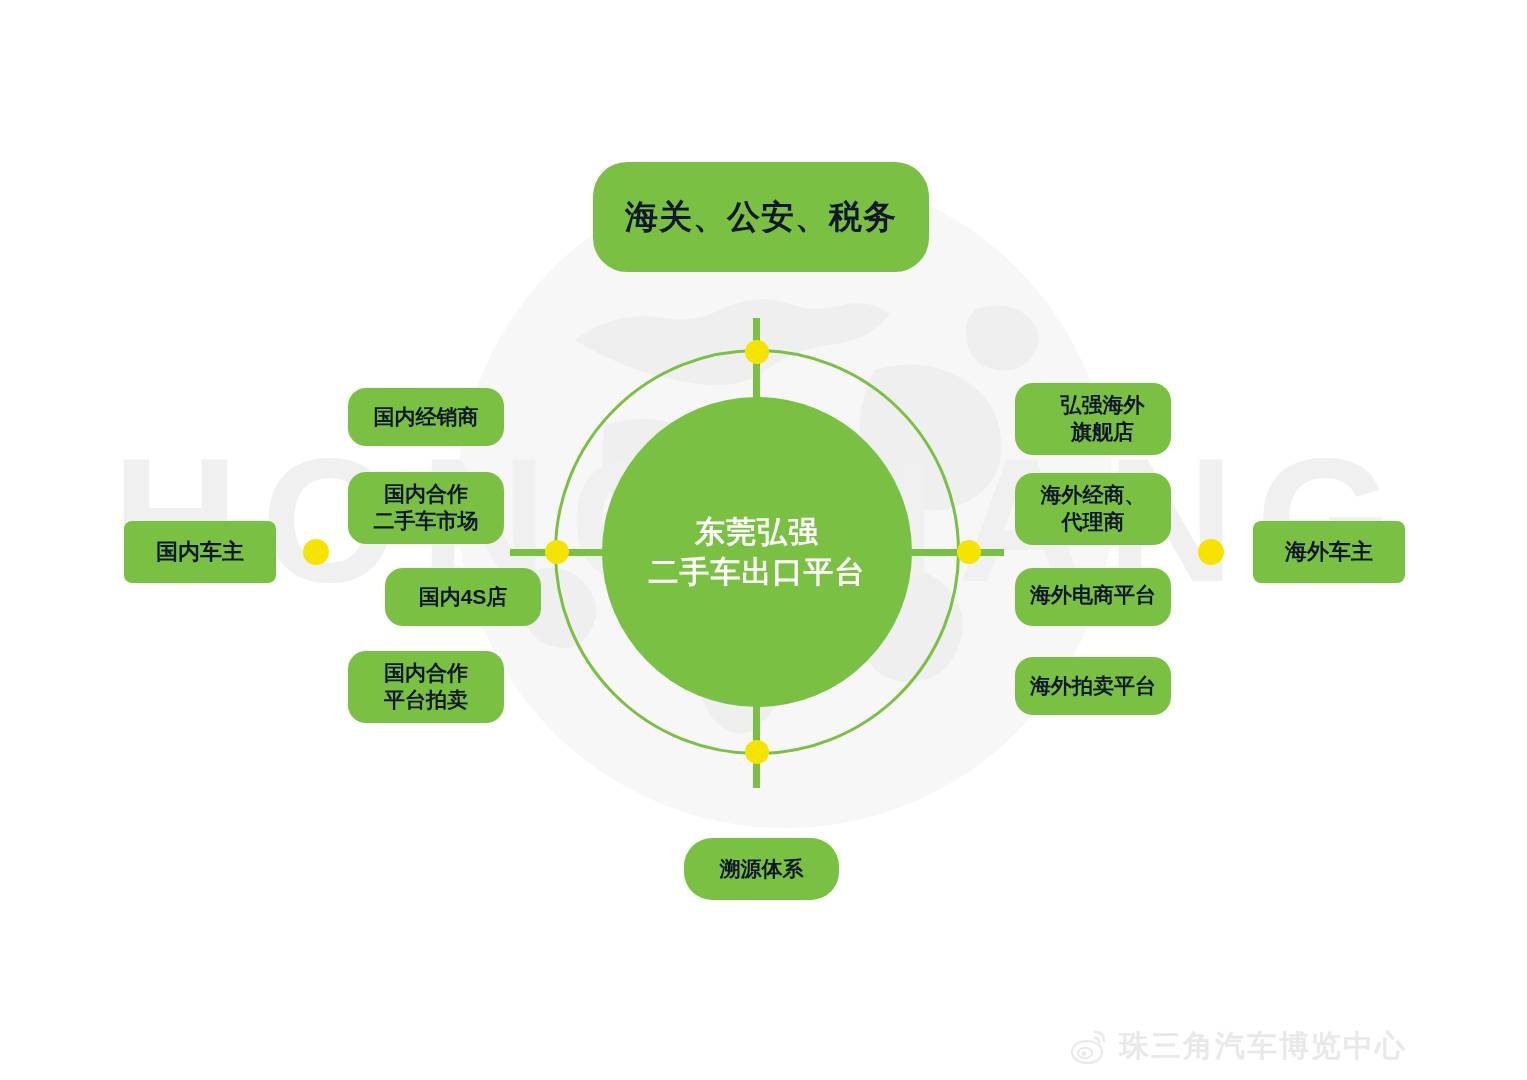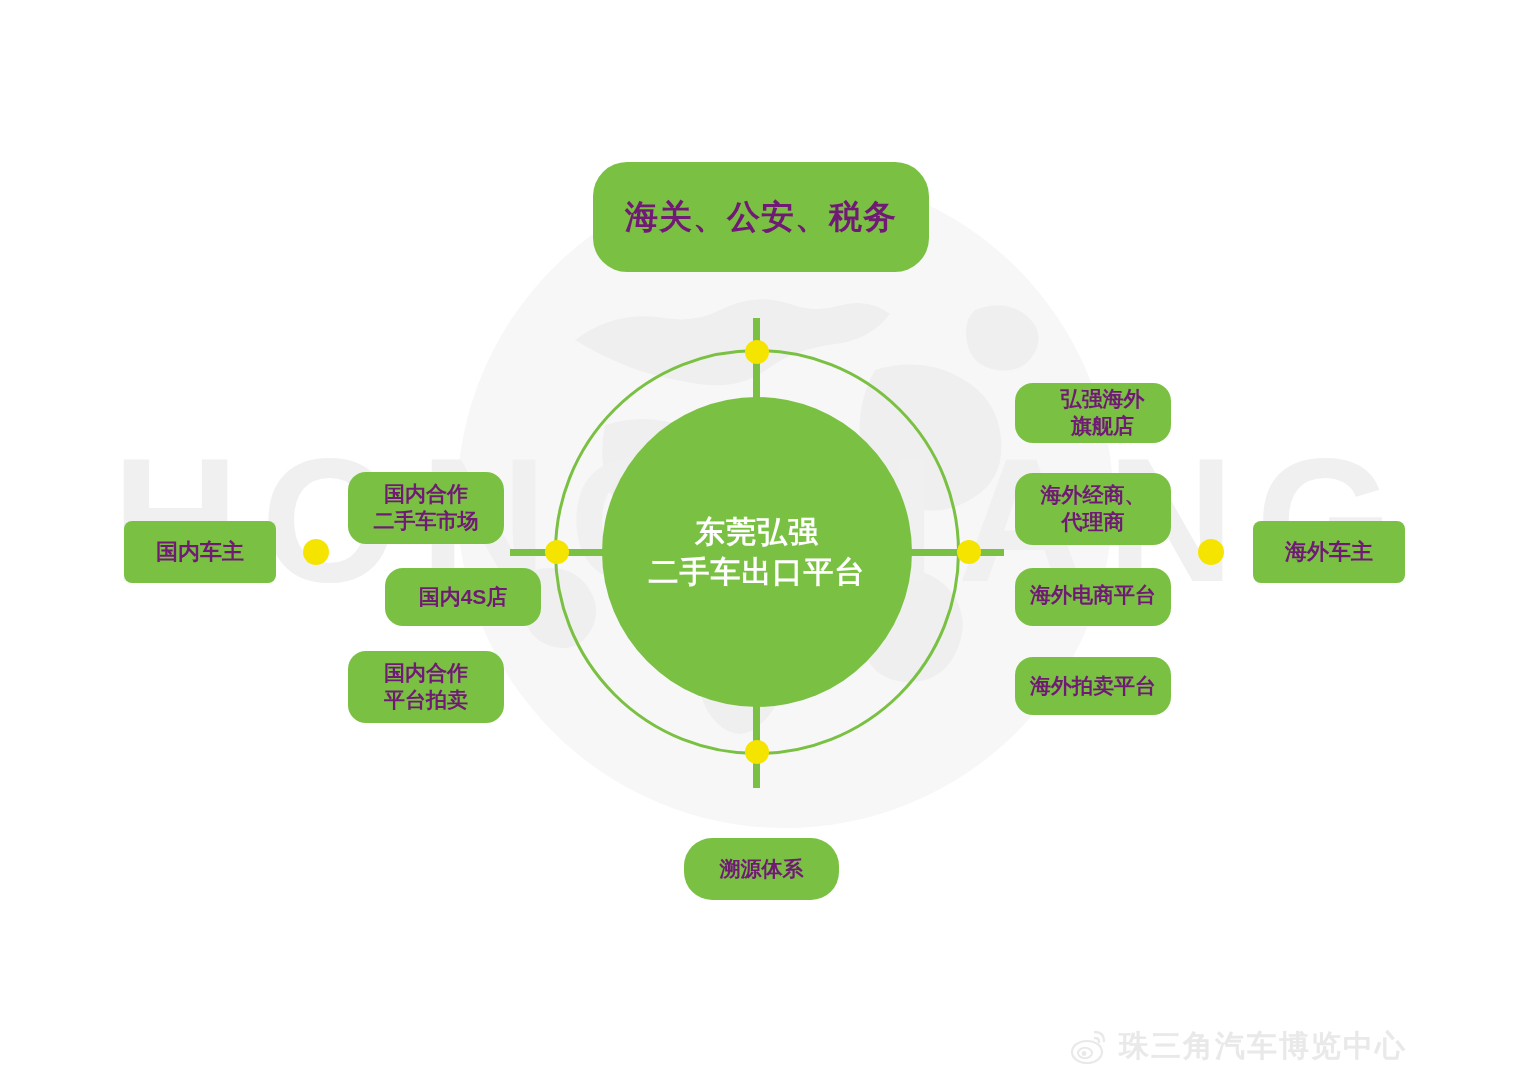--- a/index.html
+++ b/index.html
@@ -106,21 +106,21 @@
   
   .pill {
     position: absolute;
     background: #7ac143;
     border-radius: 22px;
     display: flex;
     flex-direction: column;
     align-items: center;
     justify-content: center;
     box-sizing: border-box;
-    color: #701a75;
+    color: #0f172a;
     font-weight: bold;
     text-align: right;
   }
   .pill .ln {
     line-height: 1.28;
     white-space: nowrap;
   }
   .pill-top {
     left: 593px; top: 162px;
     width: 336px; height: 110px;
@@ -219,36 +219,39 @@
   </div>
 
   <div class="pill pill-far" style="left:124px; top:521px;">
     <div class="ln">国内车主</div>
   </div>
 
   <div class="pill pill-far" style="left:1253px; top:521px;">
     <div class="ln">海外车主</div>
   </div>
 
+  <div class="pill pill-side" style="left:348px; top:388px; height:58px;">
+    <div class="ln">国内经销商</div>
+  </div>
 
   <div class="pill pill-side" style="left:348px; top:472px; height:72px;">
     <div class="ln">国内合作</div>
     <div class="ln">二手车市场</div>
   </div>
 
   <div class="pill pill-side" style="left:348px; top:568px; height:58px;margin-left:37px;">
     <div class="ln">国内4S店</div>
   </div>
 
   <div class="pill pill-side" style="left:348px; top:651px; height:72px;">
     <div class="ln">国内合作</div>
     <div class="ln">平台拍卖</div>
   </div>
 
-  <div class="pill pill-side" style="left:1015px; top:383px; height:60px;padding-left:19px;">
+  <div class="pill pill-side" style="left:1015px; top:383px; height:72px;padding-left:19px;">
     <div class="ln">弘强海外</div>
     <div class="ln">旗舰店</div>
   </div>
 
   <div class="pill pill-side" style="left:1015px; top:473px; height:72px;">
     <div class="ln">海外经商、</div>
     <div class="ln">代理商</div>
   </div>
 
   <div class="pill pill-side" style="left:1015px; top:568px; height:58px;font-family:Liberation Mono, monospace;">

